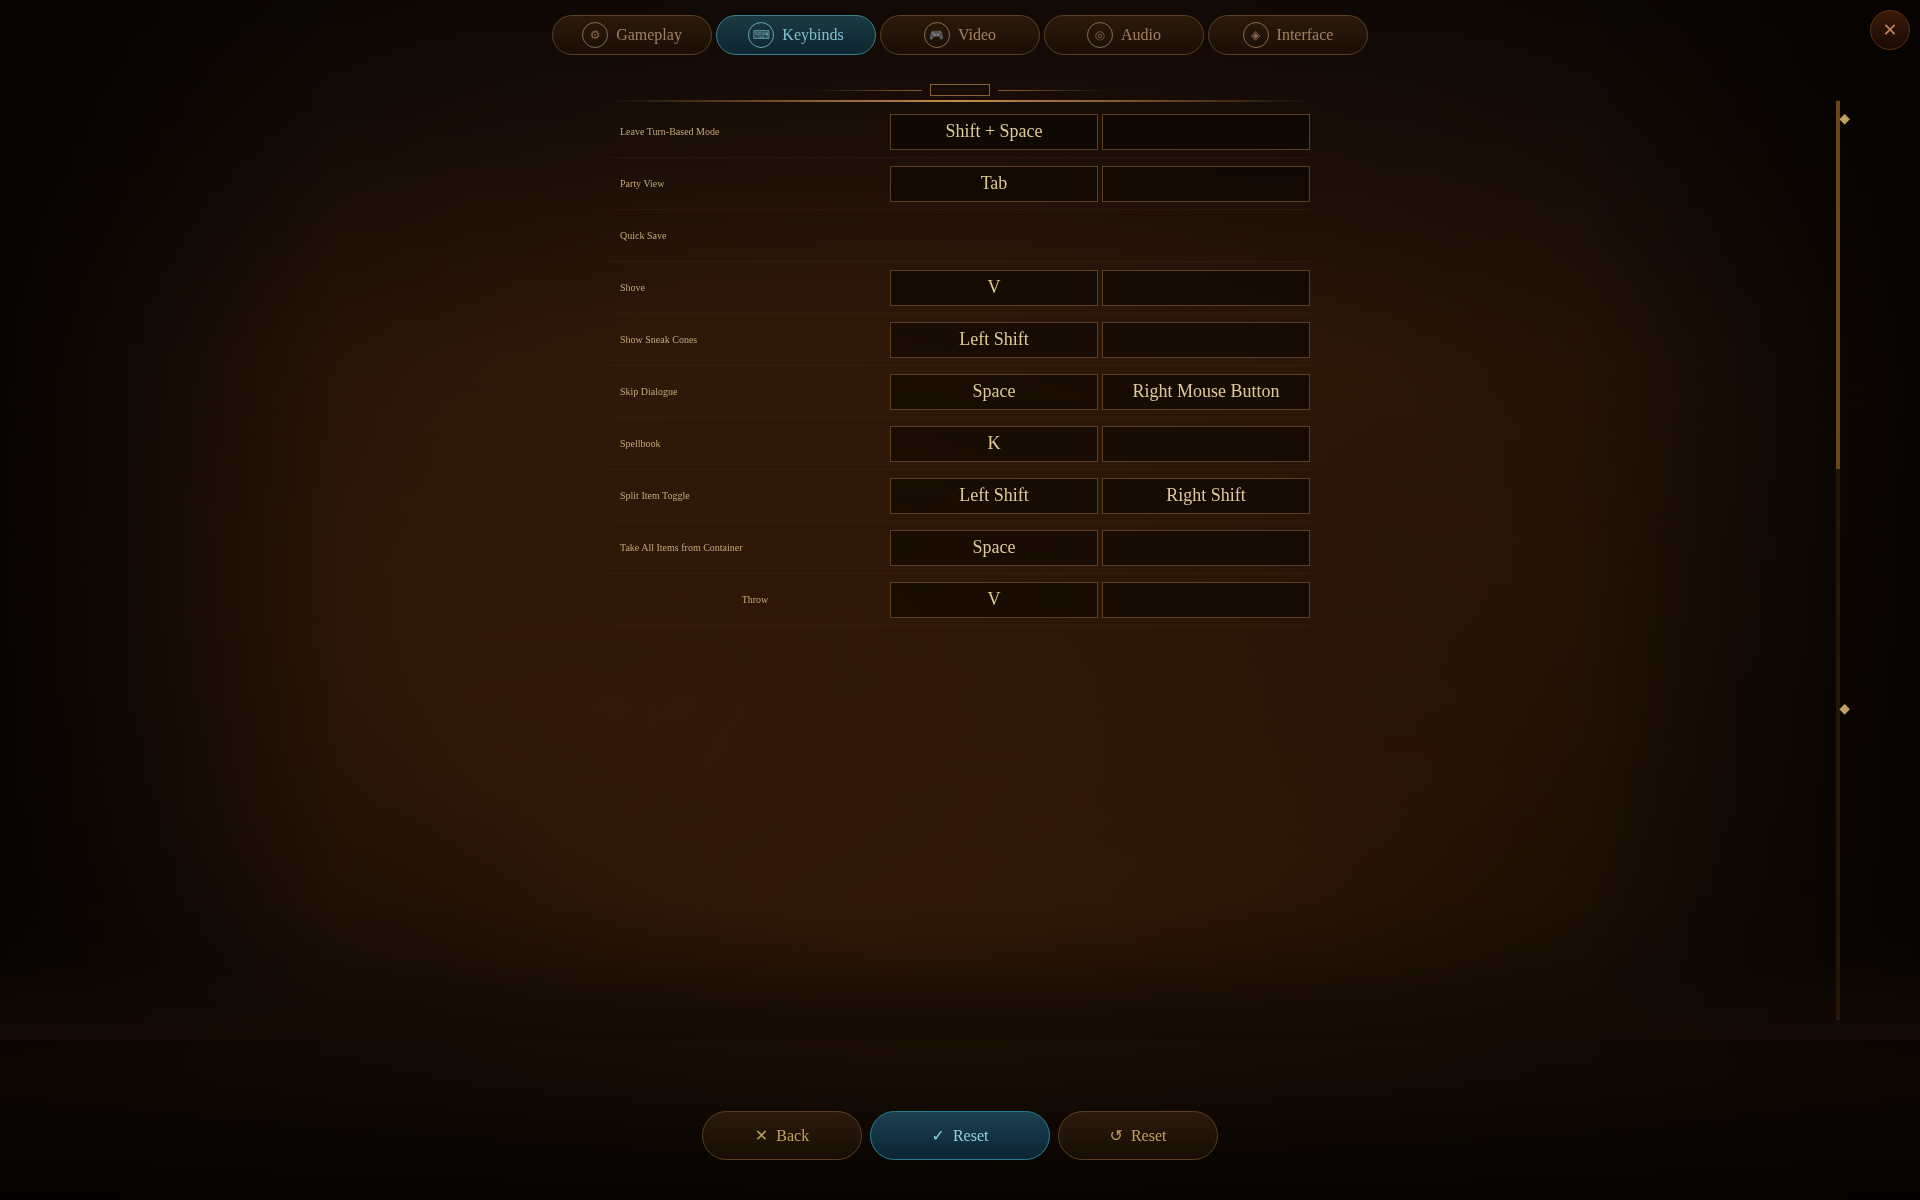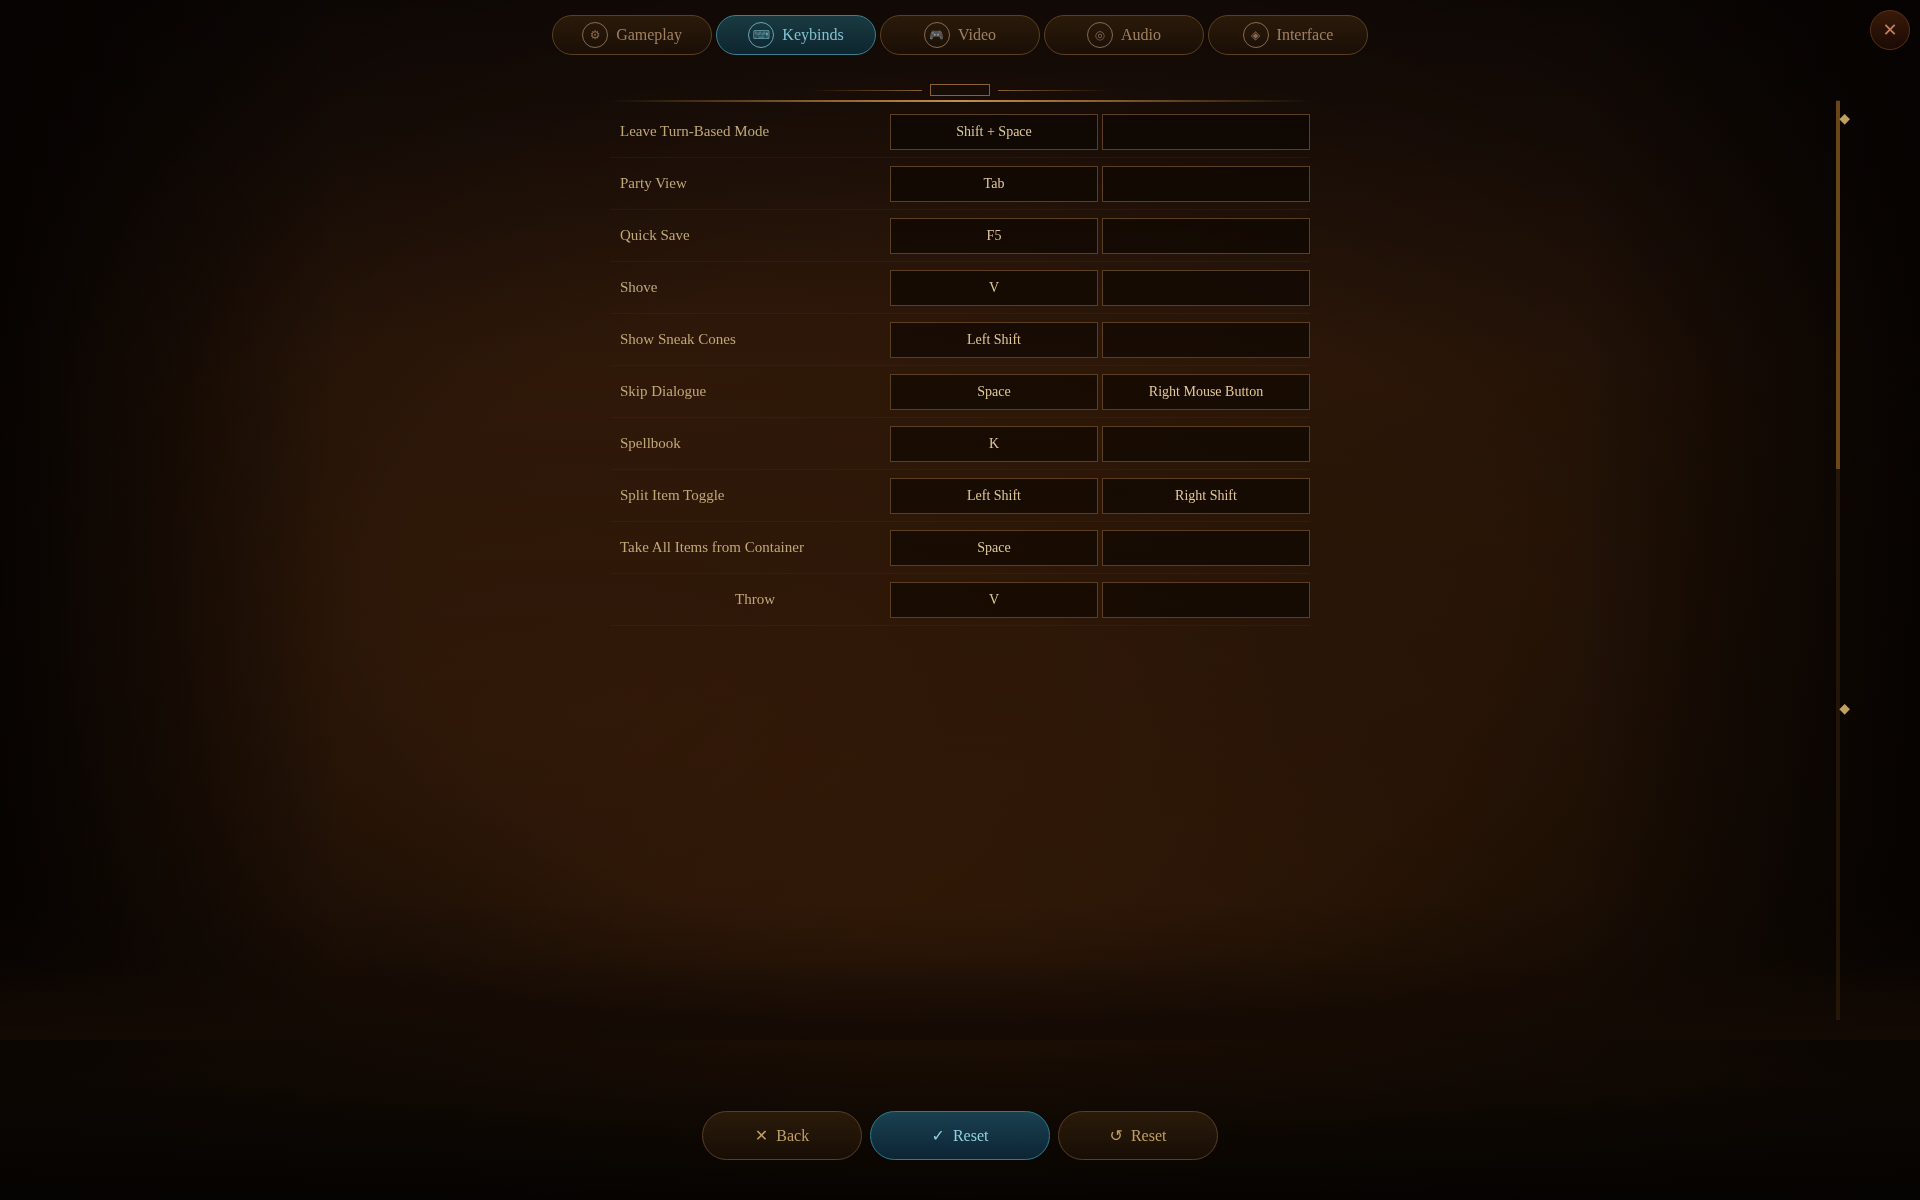--- a/index.html
+++ b/index.html
@@ -179,42 +179,42 @@
       display: flex;
       align-items: center;
       padding: 6px 0;
       border-bottom: 1px solid rgba(90, 60, 20, 0.2);
       min-height: 52px;
     }
 
     .keybind-label {
       width: 280px;
       color: #c0a878;
-      font-size: 15px;
+      font-size: 10px;
       font-family: 'Georgia', serif;
       flex-shrink: 0;
       padding-left: 10px;
     }
 
     .keybind-bindings {
       display: flex;
       gap: 4px;
       flex: 1;
     }
 
     .keybind-slot {
       flex: 1;
       height: 36px;
       border: 1px solid #5a4020;
       background: rgba(10, 5, 0, 0.6);
       display: flex;
       align-items: center;
       justify-content: center;
       color: #e0c898;
-      font-size: 14px;
+      font-size: 18px;
       font-family: 'Georgia', serif;
       cursor: pointer;
       position: relative;
     }
 
     
     .keybind-row.partial {
       overflow: hidden;
       max-height: 30px;
       text-align: center;
@@ -385,24 +385,20 @@
       </div>
       <div class="keybind-row">
         <div class="keybind-label">Party View</div>
         <div class="keybind-bindings">
           <div class="keybind-slot">Tab</div>
           <div class="keybind-slot"></div>
         </div>
       </div>
       <div class="keybind-row">
         <div class="keybind-label">Quick Save</div>
-        <div class="keybind-bindings">
-          <div class="keybind-slot">F5</div>
-          <div class="keybind-slot"></div>
-        </div>
       </div>
       <div class="keybind-row">
         <div class="keybind-label">Shove</div>
         <div class="keybind-bindings">
           <div class="keybind-slot">V</div>
           <div class="keybind-slot"></div>
         </div>
       </div>
       <div class="keybind-row">
         <div class="keybind-label">Show Sneak Cones</div>

